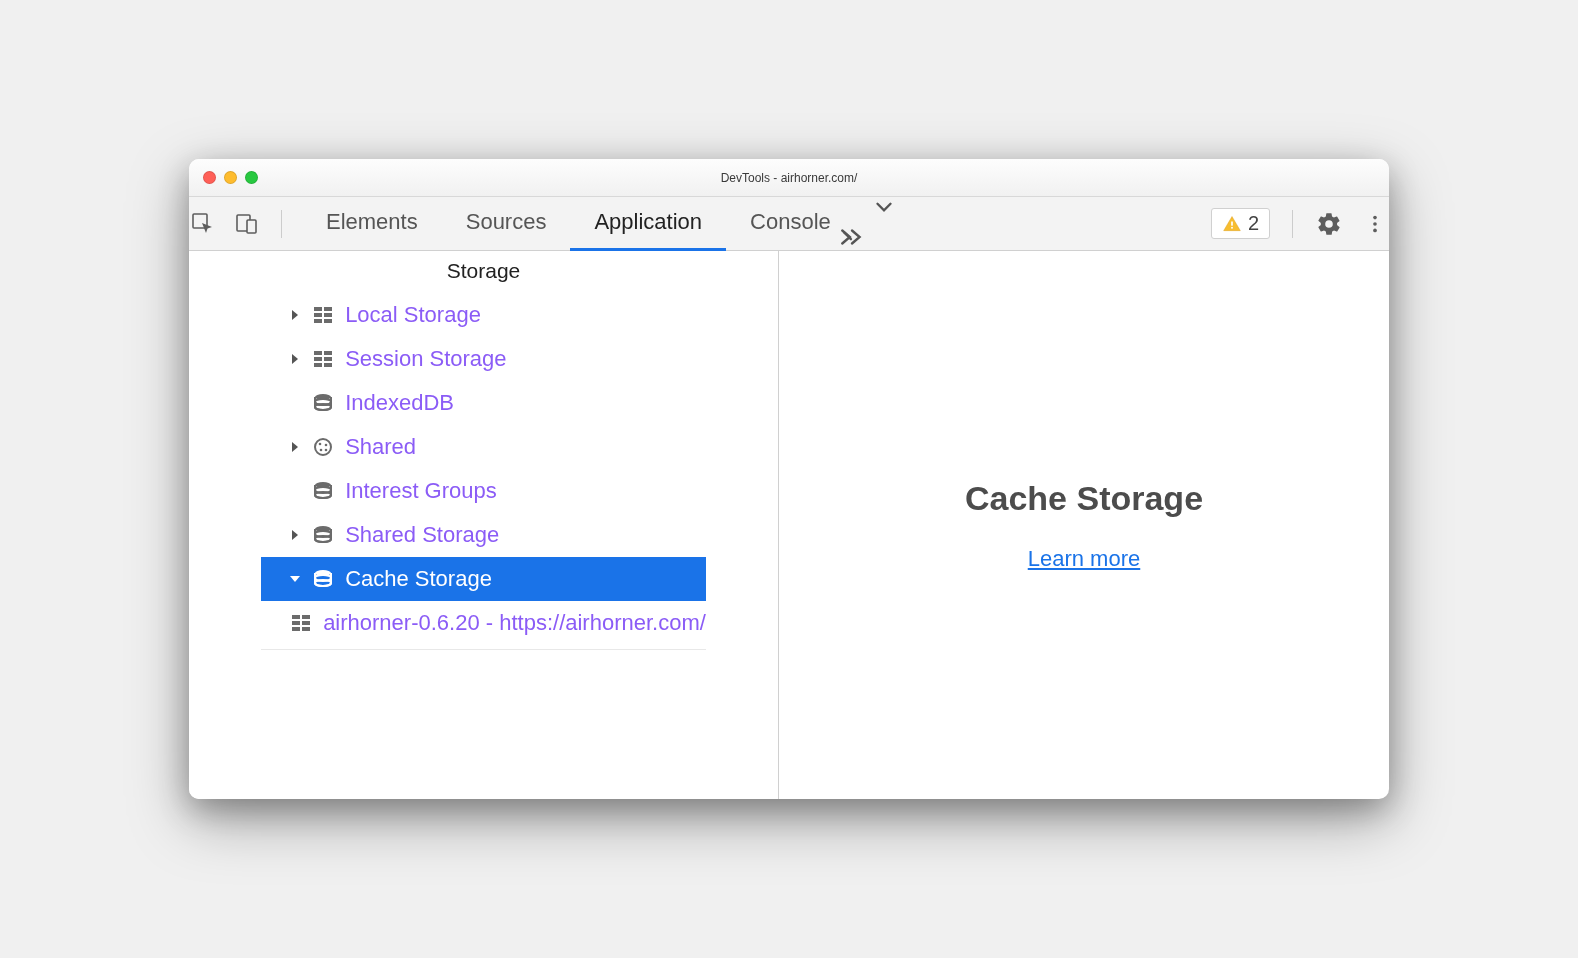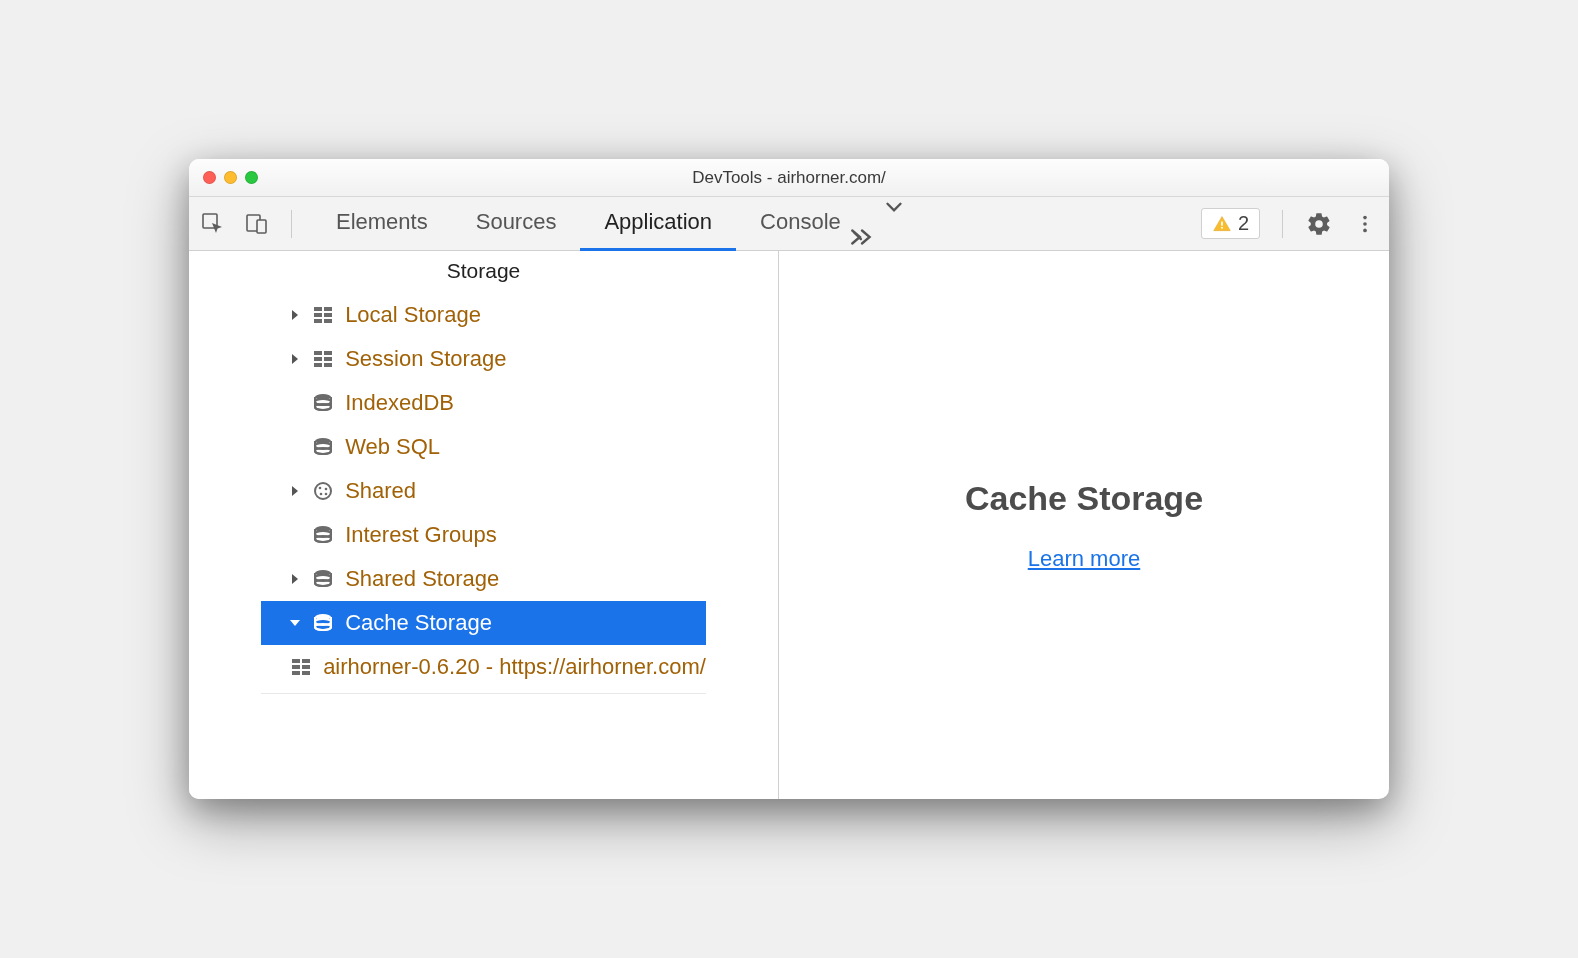--- a/index.html
+++ b/index.html
@@ -43,31 +43,31 @@
       height: 13px;
       border-radius: 50%;
     }
     .tl-close { background: #ff5f57; border: 0.5px solid rgba(0,0,0,0.12); }
     .tl-min   { background: #febc2e; border: 0.5px solid rgba(0,0,0,0.12); }
     .tl-max   { background: #28c840; border: 0.5px solid rgba(0,0,0,0.12); }
     .window-title {
       position: absolute;
       left: 0; right: 0;
       text-align: center;
-      font-size: 17px;
+      font-size: 12px;
       color: #3a3a3a;
       pointer-events: none;
     }
     .toolbar {
       height: 54px;
       background: #f3f3f3;
       border-bottom: 1px solid #d0d0d0;
       display: flex;
       align-items: center;
-      padding: 0 10px;
+      padding: 0 0;
     }
     .toolbar-left {
       display: flex;
       align-items: center;
       gap: 16px;
     }
     .toolbar-icon {
       width: 28px;
       height: 28px;
       display: flex;
@@ -143,21 +143,21 @@
     }
     .tree {
       flex: 1;
     }
     .tree-item {
       display: flex;
       align-items: center;
       height: 44px;
       padding-left: 28px;
       font-size: 22px;
-      color: #a16207;
+      color: #8b5cf6;
       gap: 10px;
       cursor: default;
     }
     .tree-item.child {
     }
     .tree-item .caret {
       width: 12px;
       display: inline-flex;
       justify-content: center;
       color: #555;
@@ -336,34 +336,20 @@
               <ellipse cx="10" cy="4" rx="8" ry="3"></ellipse>
               <path d="M2 4 v5 a8 3 0 0 0 16 0 v-5" fill="none" stroke="currentColor" stroke-width="2"></path>
               <path d="M2 9 v5 a8 3 0 0 0 16 0 v-5" fill="none" stroke="currentColor" stroke-width="2"></path>
               <ellipse cx="10" cy="9" rx="8" ry="3" fill="none" stroke="currentColor" stroke-width="2"></ellipse>
               <ellipse cx="10" cy="14" rx="8" ry="3" fill="none" stroke="currentColor" stroke-width="2"></ellipse>
             </svg>
           </span>
           <span>IndexedDB</span>
         </div>
 
-        <div class="tree-item nocaret">
-          <span class="caret">
-              <svg width="10" height="10"></svg>
-            </span>
-          <span class="item-icon">
-            <svg width="20" height="20" viewBox="0 0 20 20" fill="currentColor">
-              <ellipse cx="10" cy="4" rx="8" ry="3"></ellipse>
-              <path d="M2 4 v10 a8 3 0 0 0 16 0 v-10" fill="none" stroke="currentColor" stroke-width="2"></path>
-              <ellipse cx="10" cy="9" rx="8" ry="3" fill="none" stroke="currentColor" stroke-width="2"></ellipse>
-              <ellipse cx="10" cy="14" rx="8" ry="3" fill="none" stroke="currentColor" stroke-width="2"></ellipse>
-            </svg>
-          </span>
-          <span>Web SQL</span>
-        </div>
 
         <div class="tree-item">
           <span class="caret">
             <svg width="10" height="10" viewBox="0 0 10 10" fill="currentColor">
                 <path d="M2 0 L8 5 L2 10 Z"></path>
               </svg>
           </span>
           <span class="item-icon">
             <svg width="20" height="20" viewBox="0 0 20 20" fill="none" stroke="currentColor" stroke-width="2">
               <circle cx="10" cy="10" r="8"></circle>

